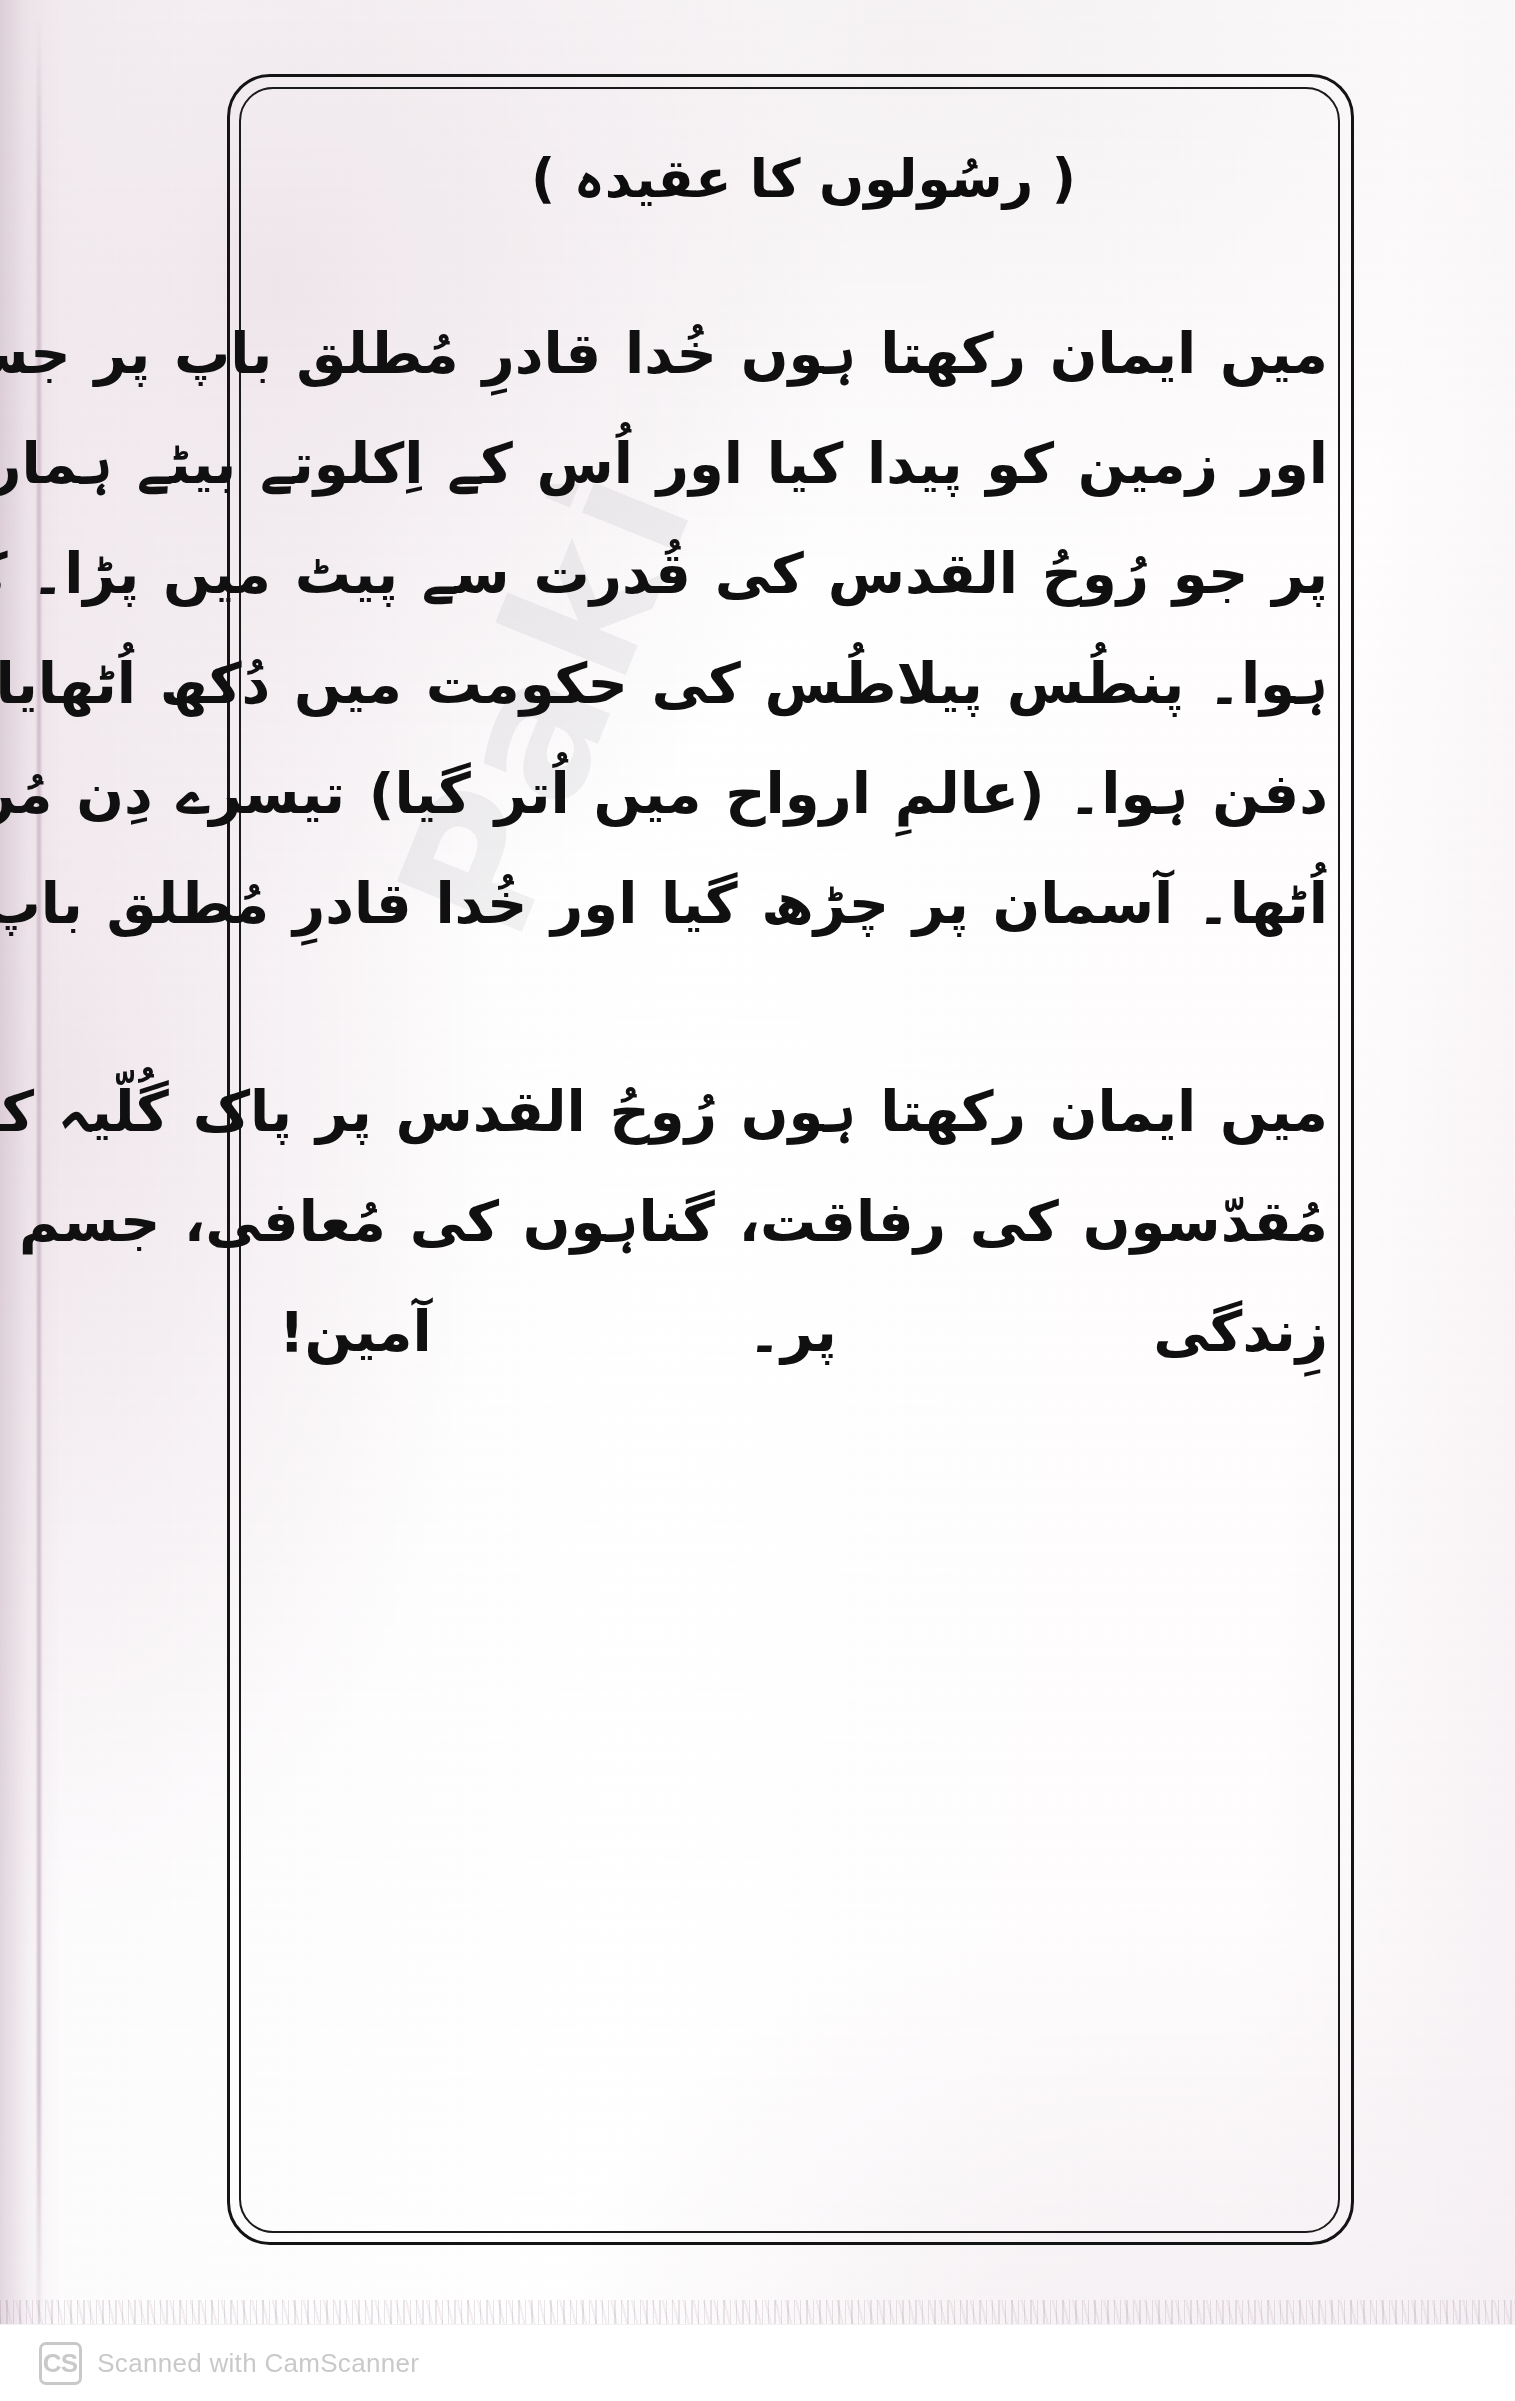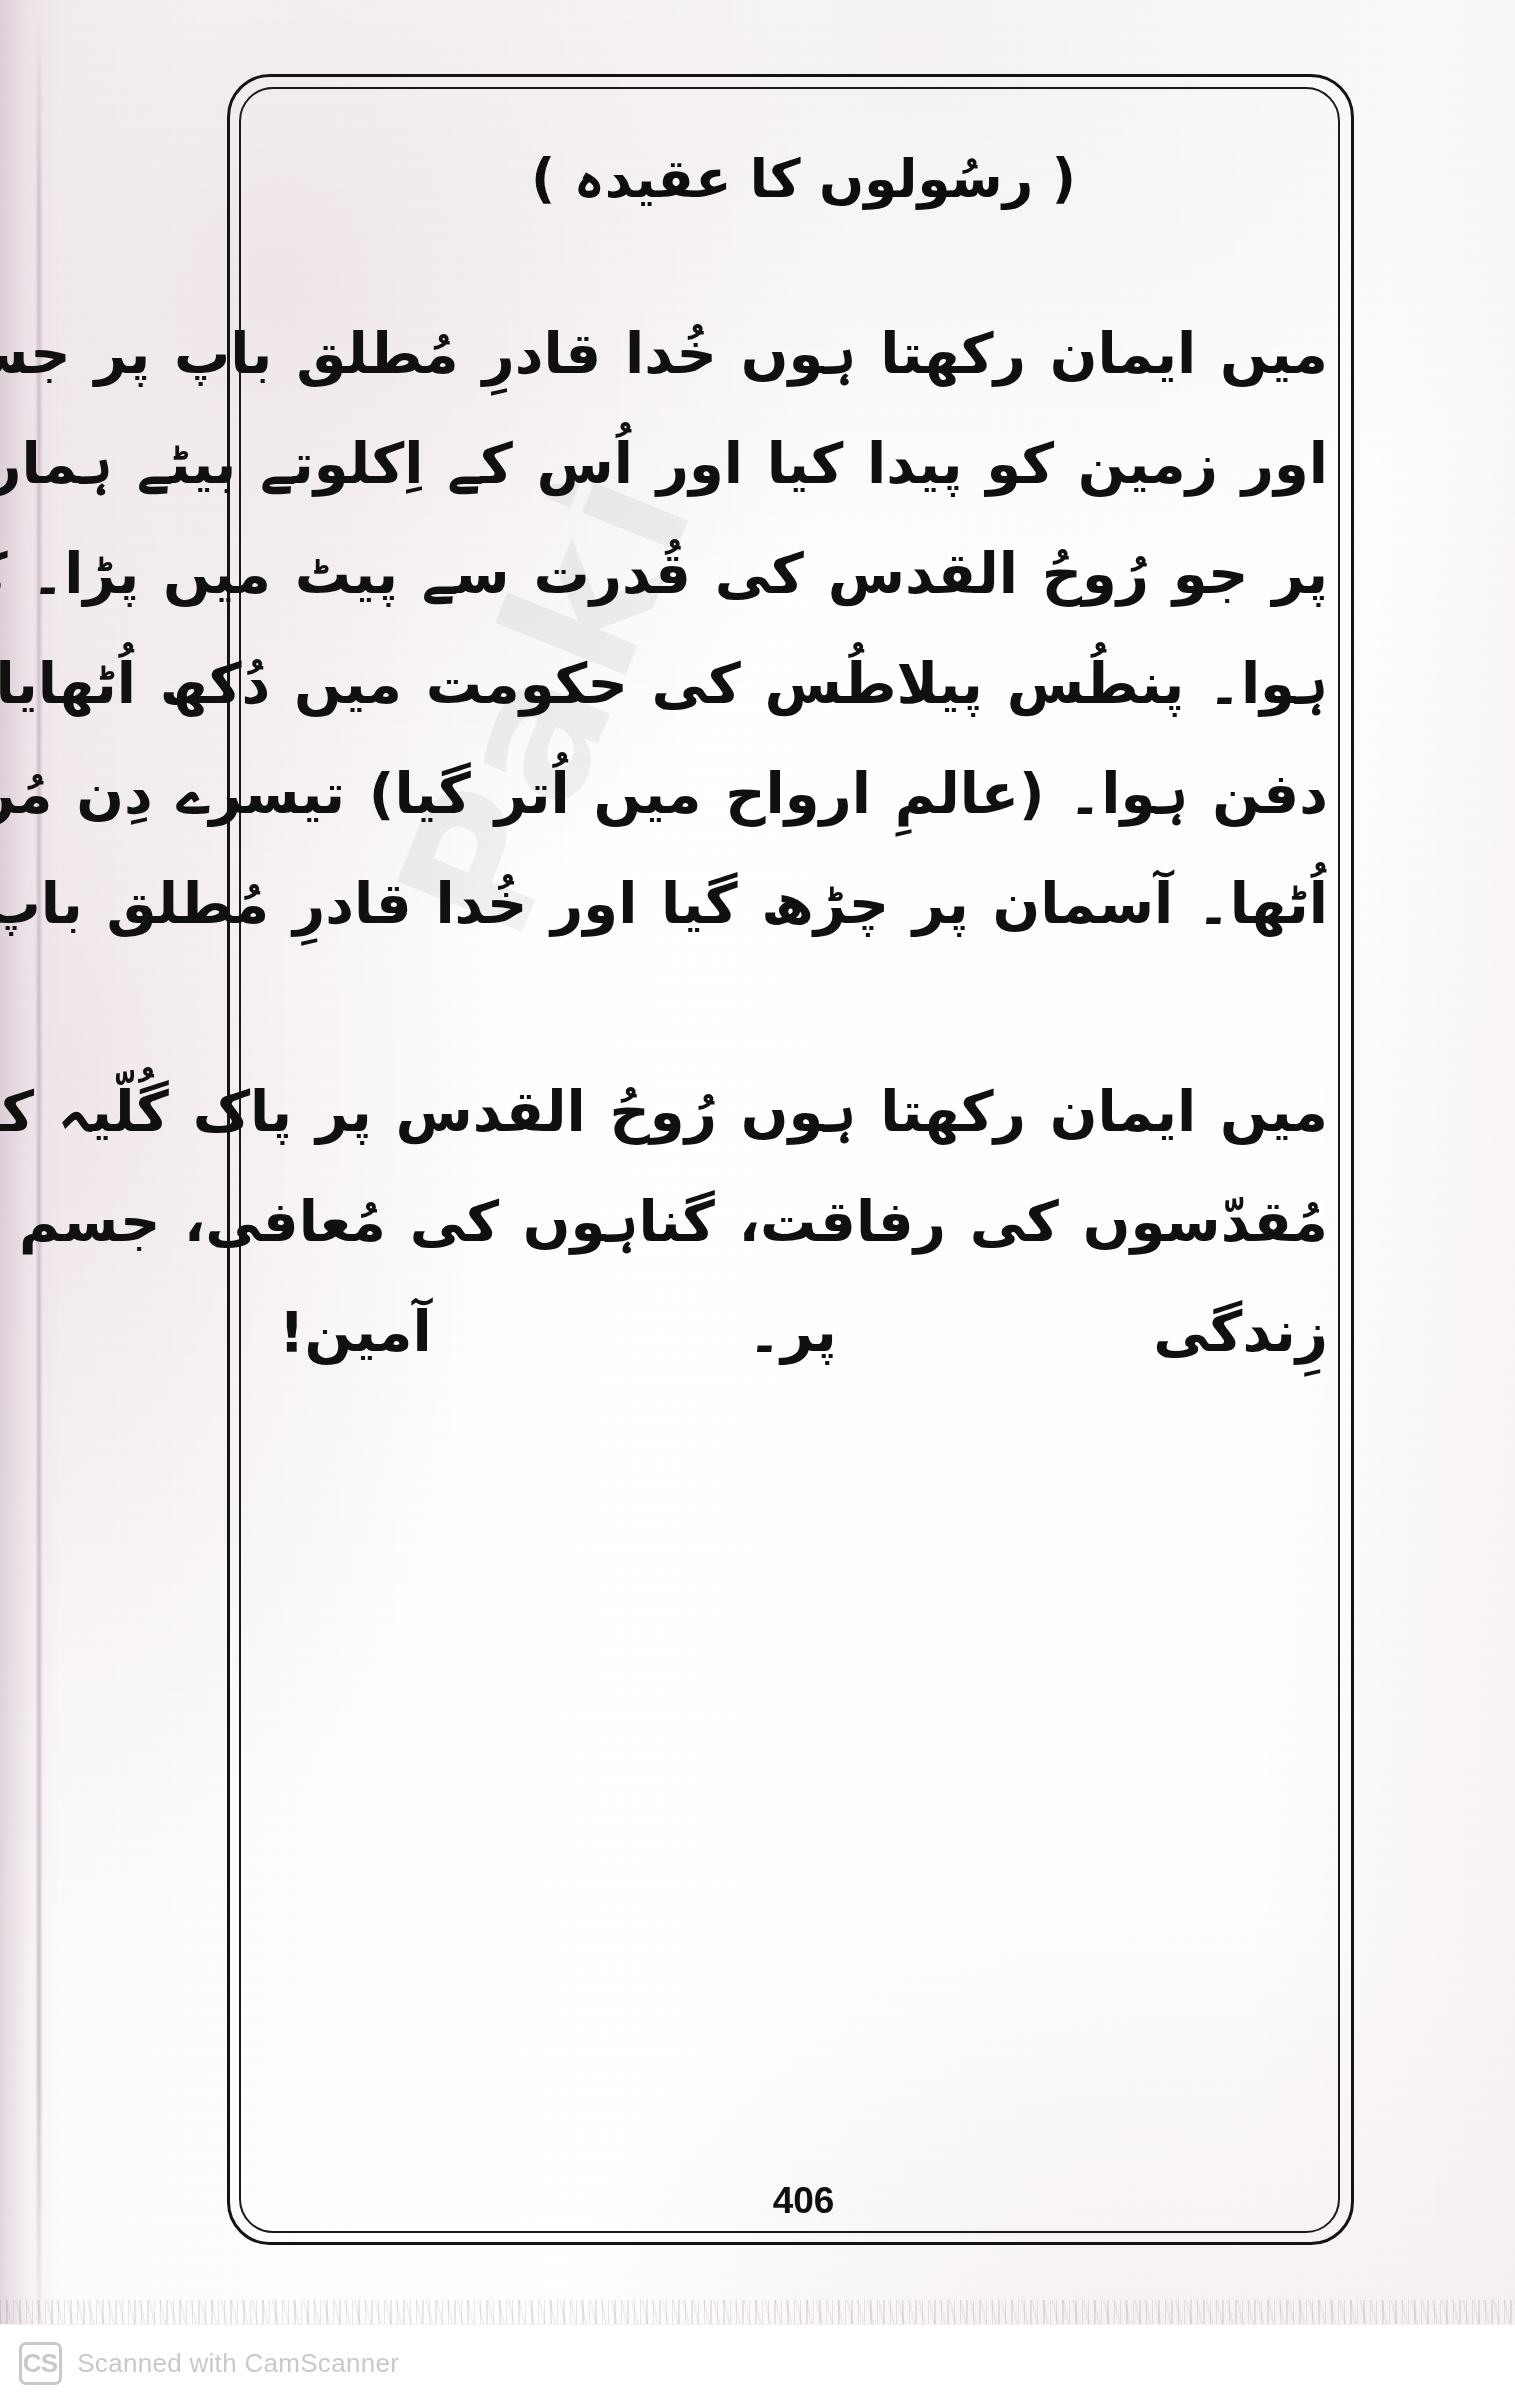--- a/index.html
+++ b/index.html
@@ -177,20 +177,21 @@
     border-radius: 7.1px;
     color: #c9c9c9;
     font-family: "Liberation Sans", sans-serif;
     font-size: 26px;
     font-weight: 700;
     display: flex;
     align-items: center;
     justify-content: center;
     box-sizing: border-box;
     letter-spacing: -0.7px;
+    margin-left: 20px;
   }
   #cs-text {
     color: #c9c9c9;
     font-family: "Liberation Sans", sans-serif;
     font-size: 26px;
     font-weight: 400;
     letter-spacing: 0.3px;
   }
   #footer-noise {
     position: absolute;
@@ -231,21 +232,20 @@
       <span class="line">دفن ہوا۔ (عالمِ ارواح میں اُتر گیا) تیسرے دِن مُردوں میں سے جی</span>
       <span class="line">اُٹھا۔ آسمان پر چڑھ گیا اور خُدا قادرِ مُطلق باپ کی دہنی طرف بیٹھا ہے</span>
     </div>
 
     <div id="creed-paragraph-2" class="creed-block">
       <span class="line">میں ایمان رکھتا ہوں رُوحُ القدس پر پاک گُلّیہ کلیسیا پر</span>
       <span class="line">مُقدّسوں کی رفاقت، گناہوں کی مُعافی، جسم کے جی اُٹھنے اور ہمیشہ کی</span>
       <span class="line last">زِندگی پر۔ آمین!</span>
     </div>
 
-    <div id="page-number">406</div>
   </div>
 
   <div id="footer-noise"></div>
 
   <div id="camscanner-footer">
     <div id="cs-logo">CS</div>
     <div id="cs-text">Scanned with CamScanner</div>
   </div>
 </div>
 

